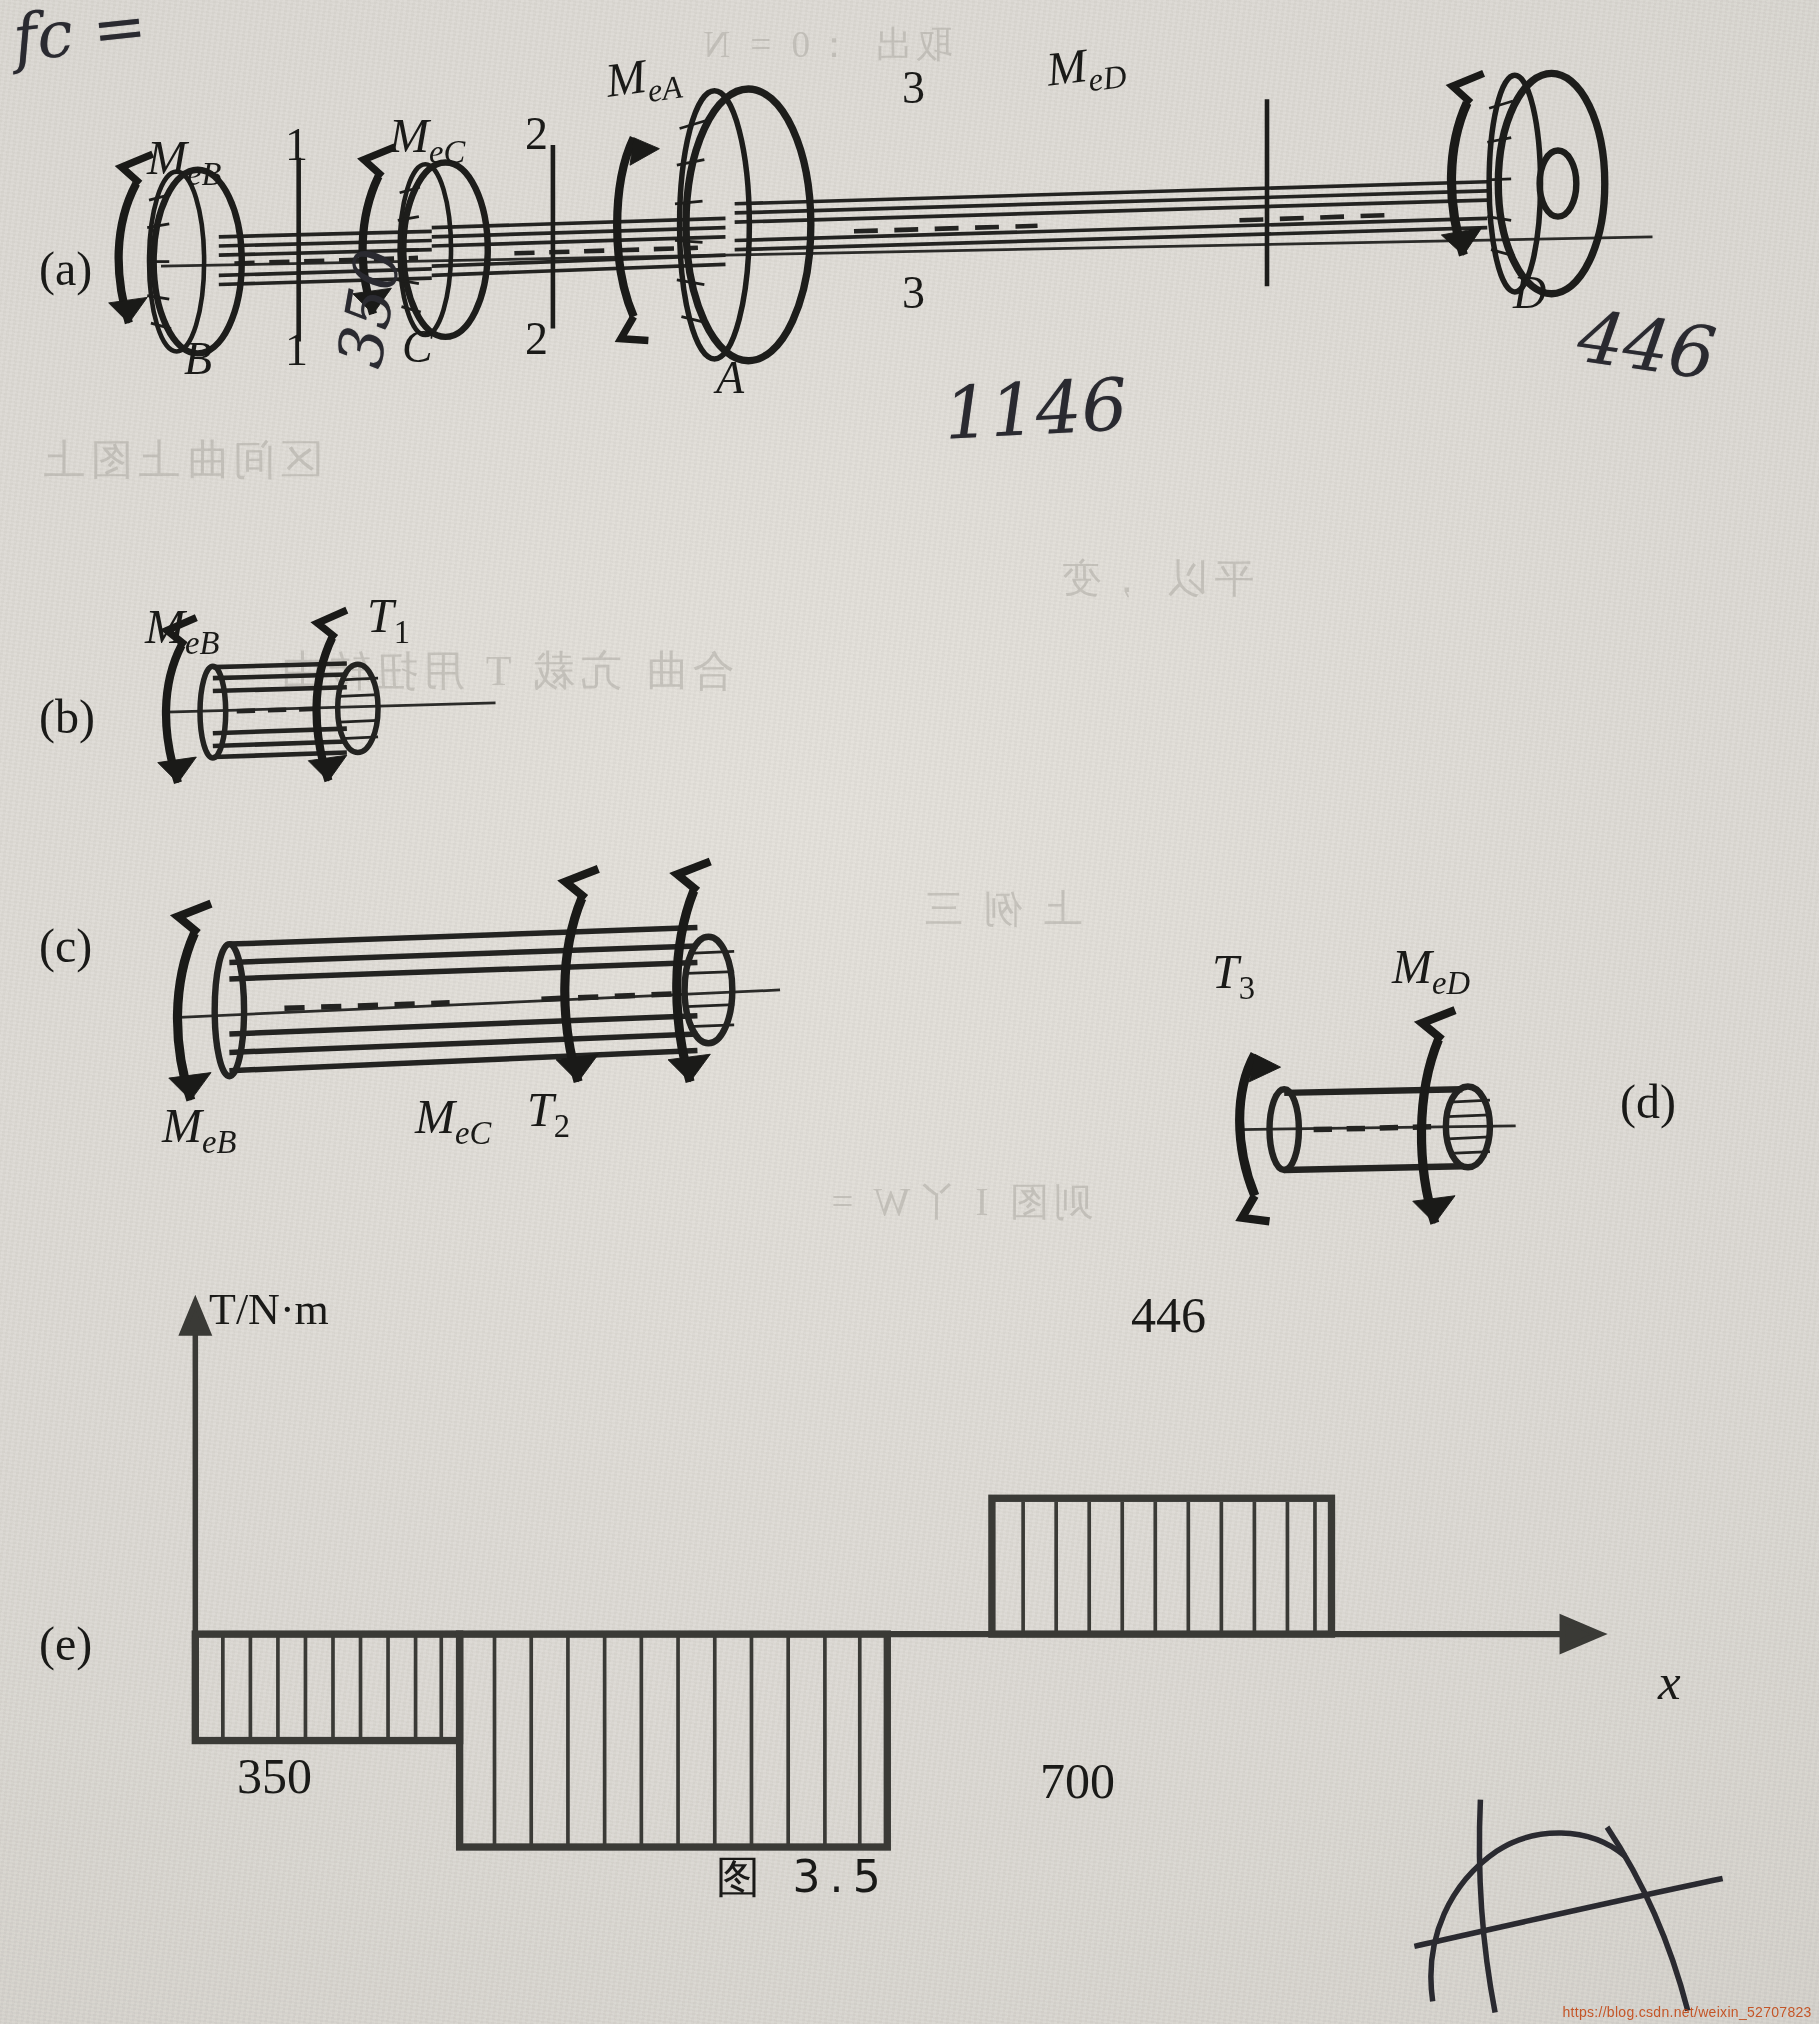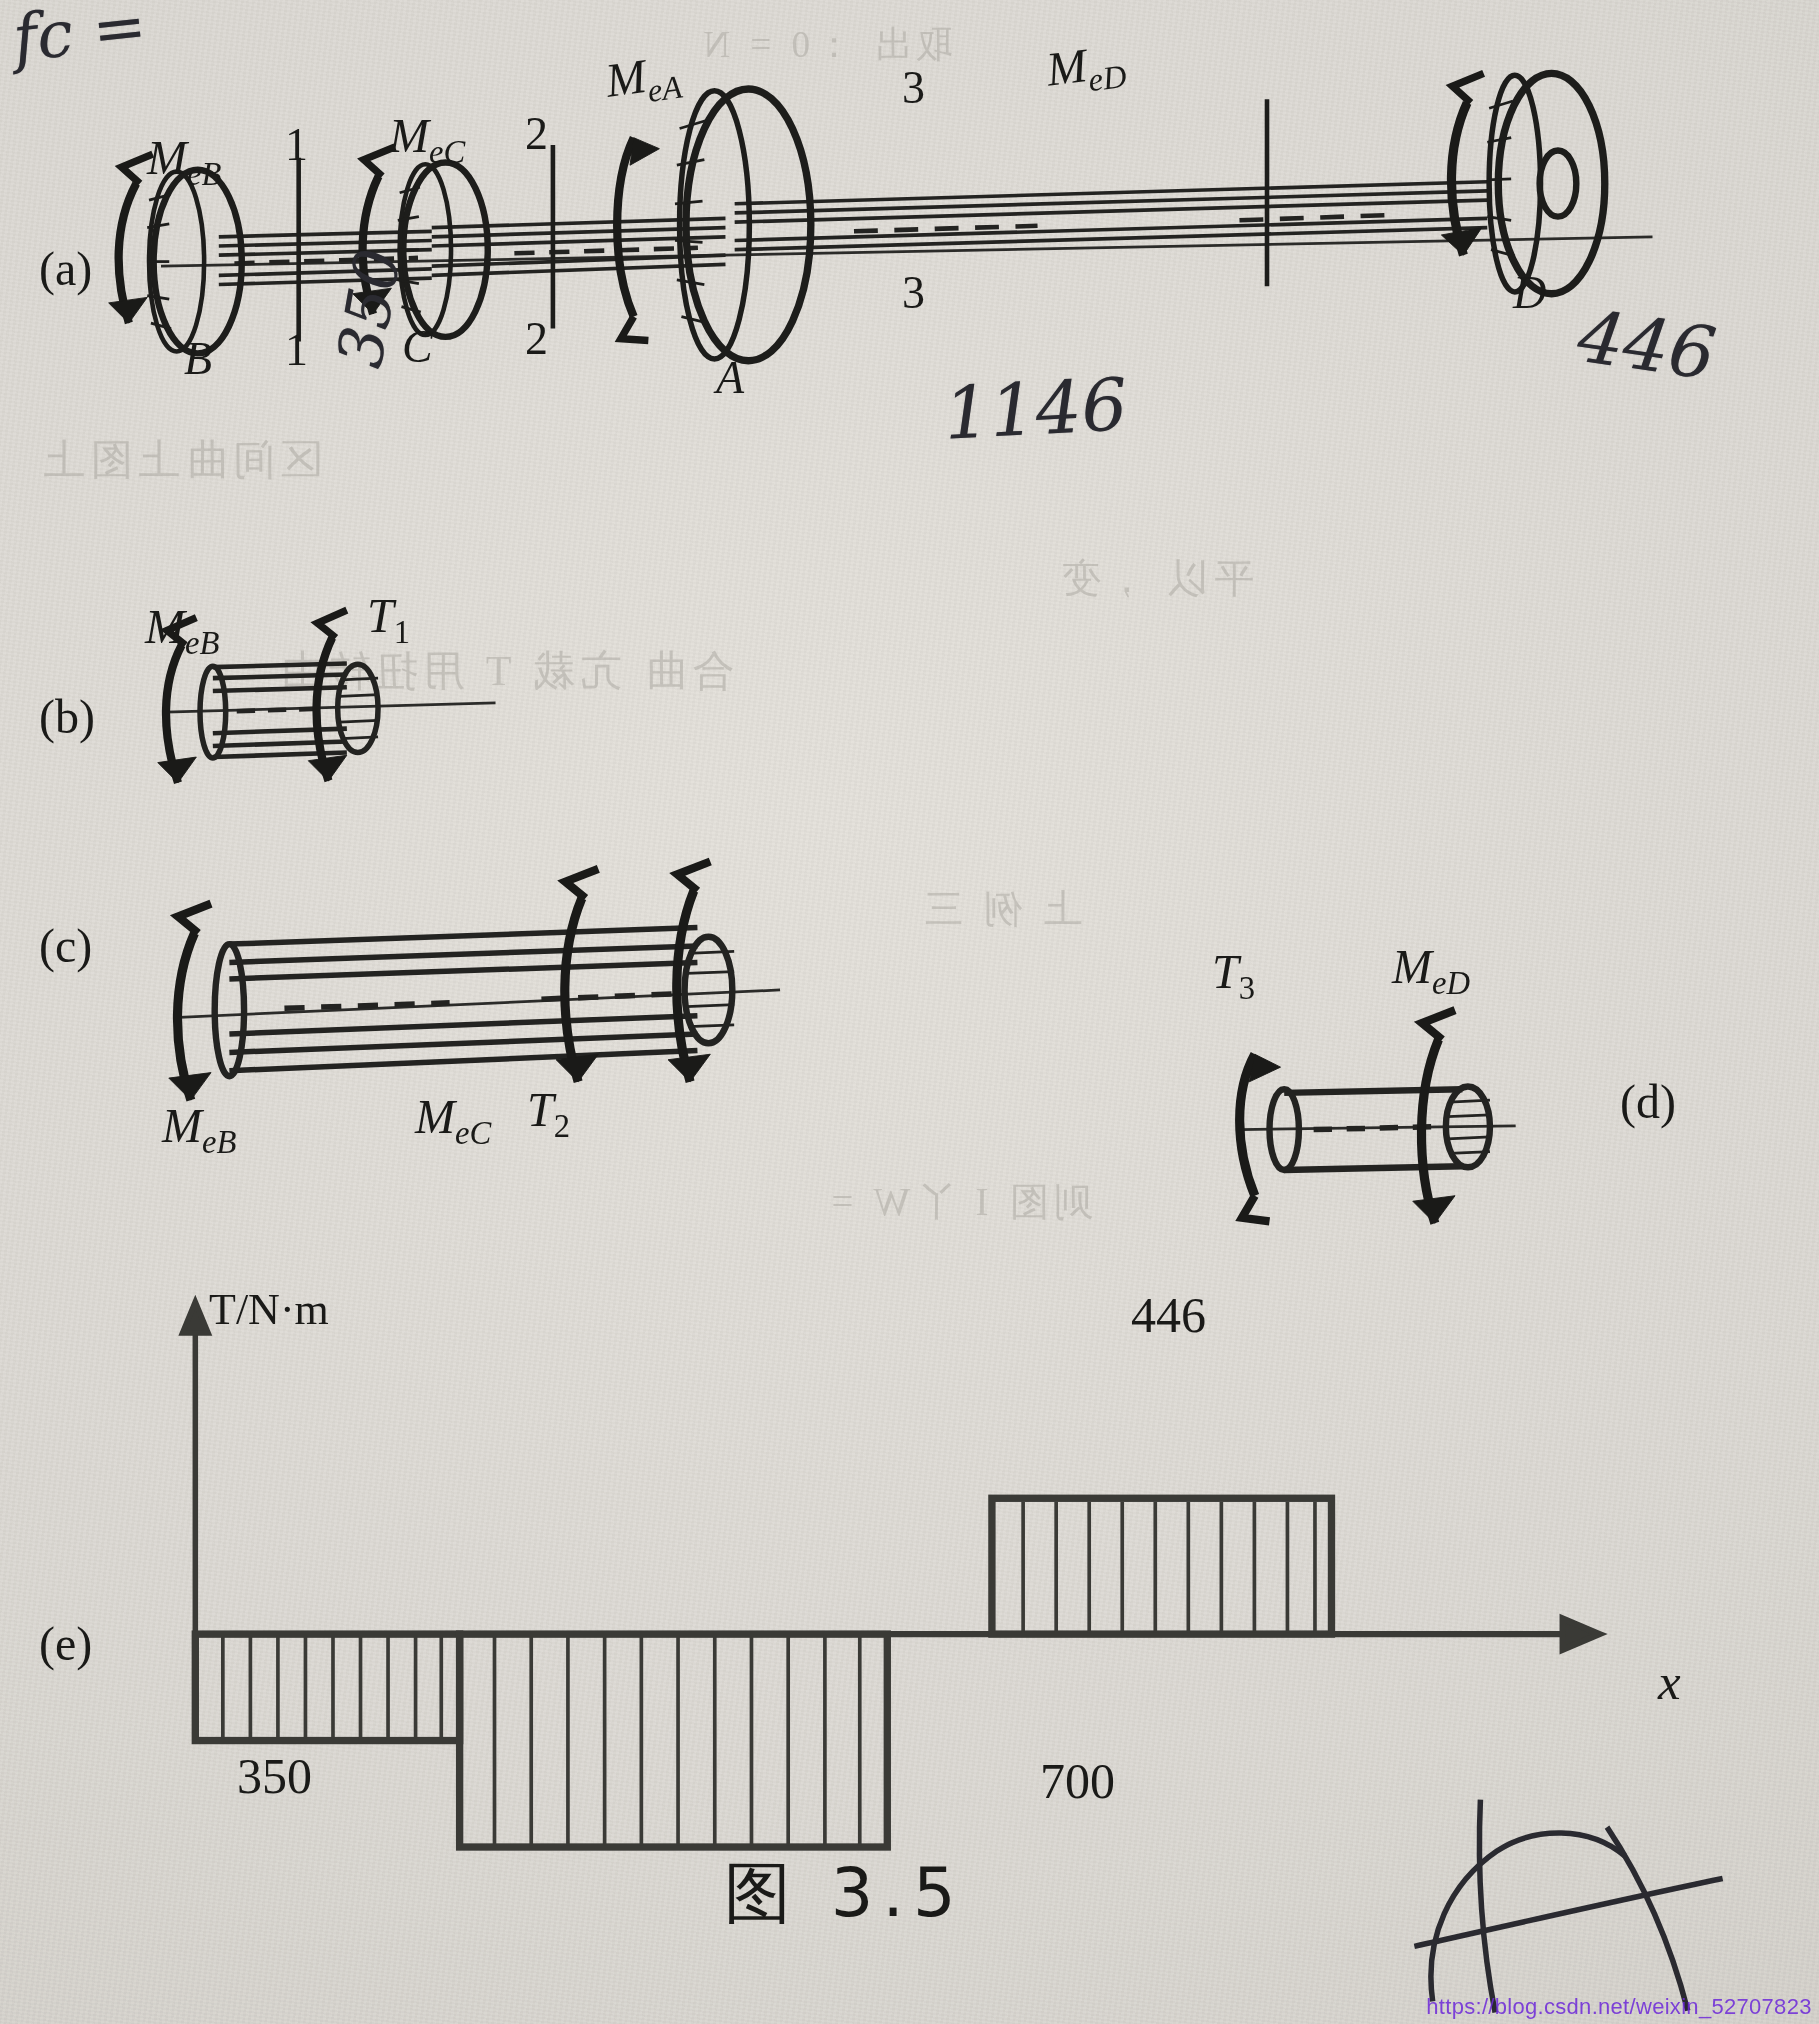--- a/index.html
+++ b/index.html
@@ -39,34 +39,34 @@
   .lbl{position:absolute;white-space:nowrap;font-style:italic;}
   .sub{font-size:.68em;font-style:italic;vertical-align:sub;}
   .subn{font-size:.68em;font-style:normal;vertical-align:sub;}
 
   .partlbl{font-style:normal;font-size:48px;}
   .mlabel{font-size:48px;}
   .secnum{font-style:normal;font-size:46px;}
   .ptlabel{font-size:46px;}
   .axislabel{font-style:normal;font-size:44px;}
   .valnum{font-style:normal;font-size:50px;}
-  .caption{font-style:normal;font-size:67px;letter-spacing:9.2px;margin-left:8px;}
+  .caption{font-style:normal;font-size:44px;letter-spacing:9.2px;}
 
   
   .hand{
     position:absolute;white-space:nowrap;
     font-family:"DejaVu Serif", serif;
     color:#2a2a30;
     font-style:italic;
     text-shadow:0 0 0.9px rgba(40,40,50,.5);
   }
   .wm{
     position:absolute;right:7.3px;bottom:5.5px;
     font-family:"Liberation Sans",sans-serif;
-    font-size:22px;color:#6d28d9;opacity:.85;
+    font-size:14px;color:#c2410c;opacity:.85;
     letter-spacing:0.3px;
   }
 </style>
 </head>
 <body>
 
 <div id="paper"></div>
 <div id="grain"></div>
 
 <div class="bleed" style="left:698px;top:20px;">取出 ：0 = N</div>

